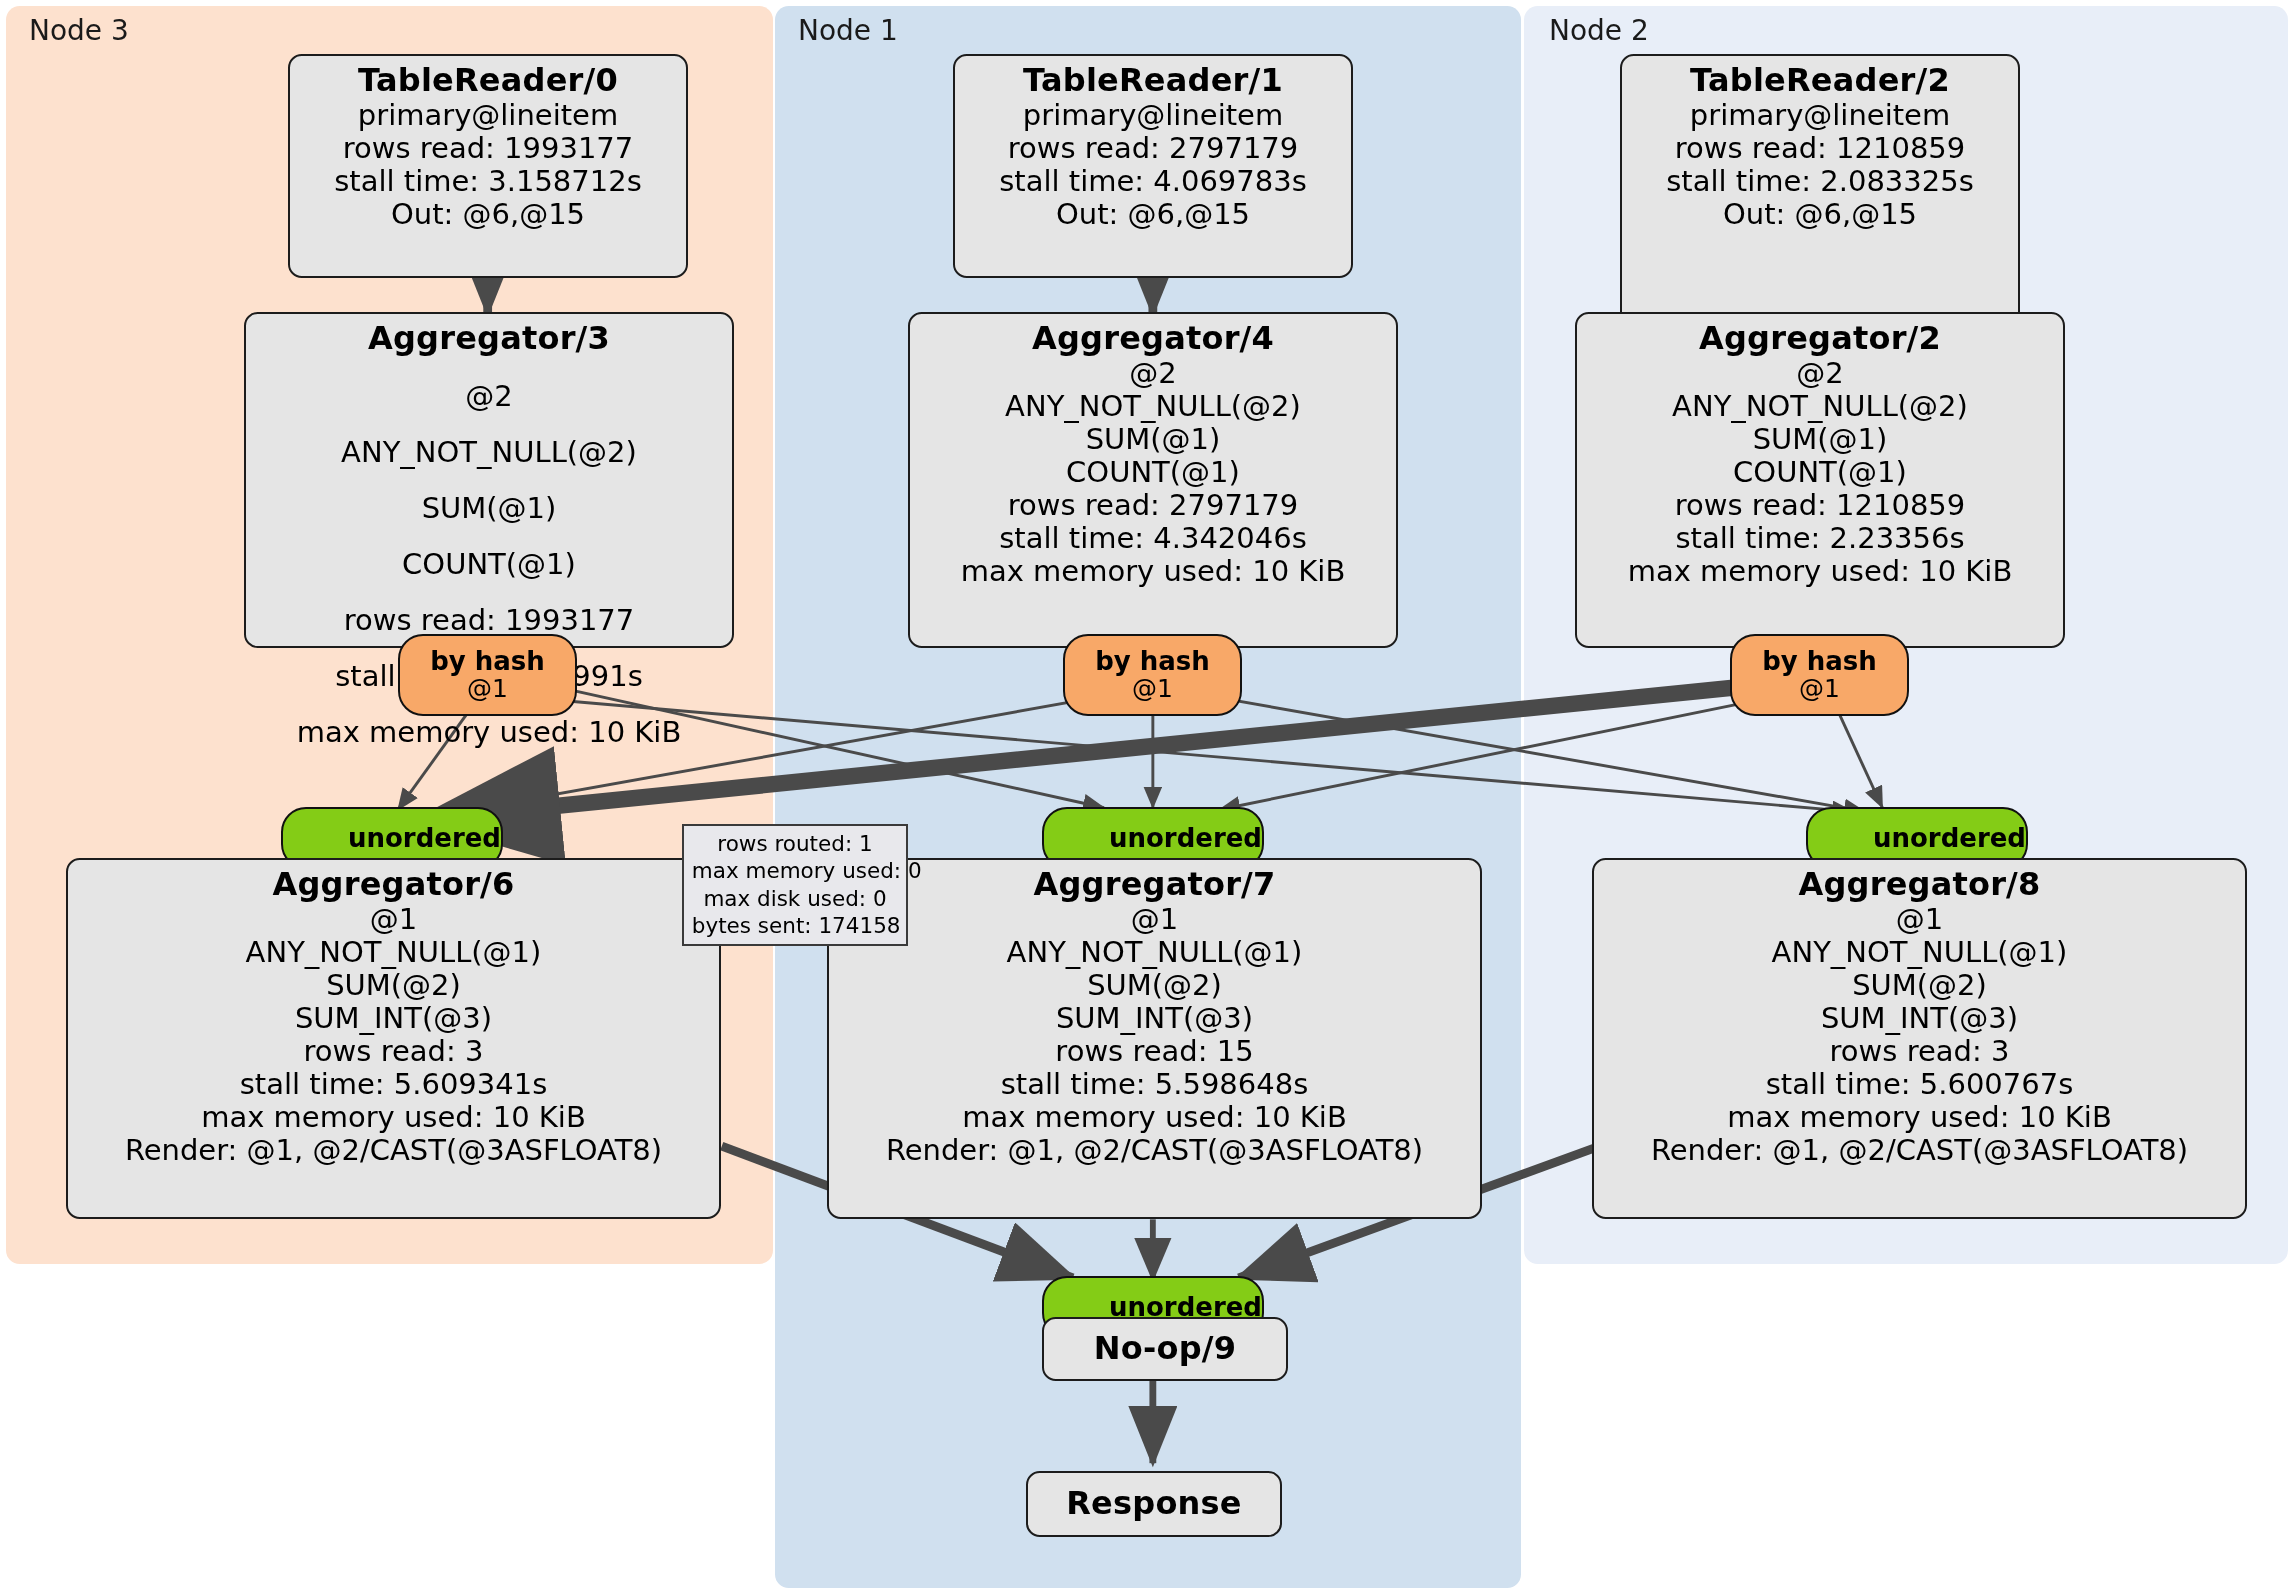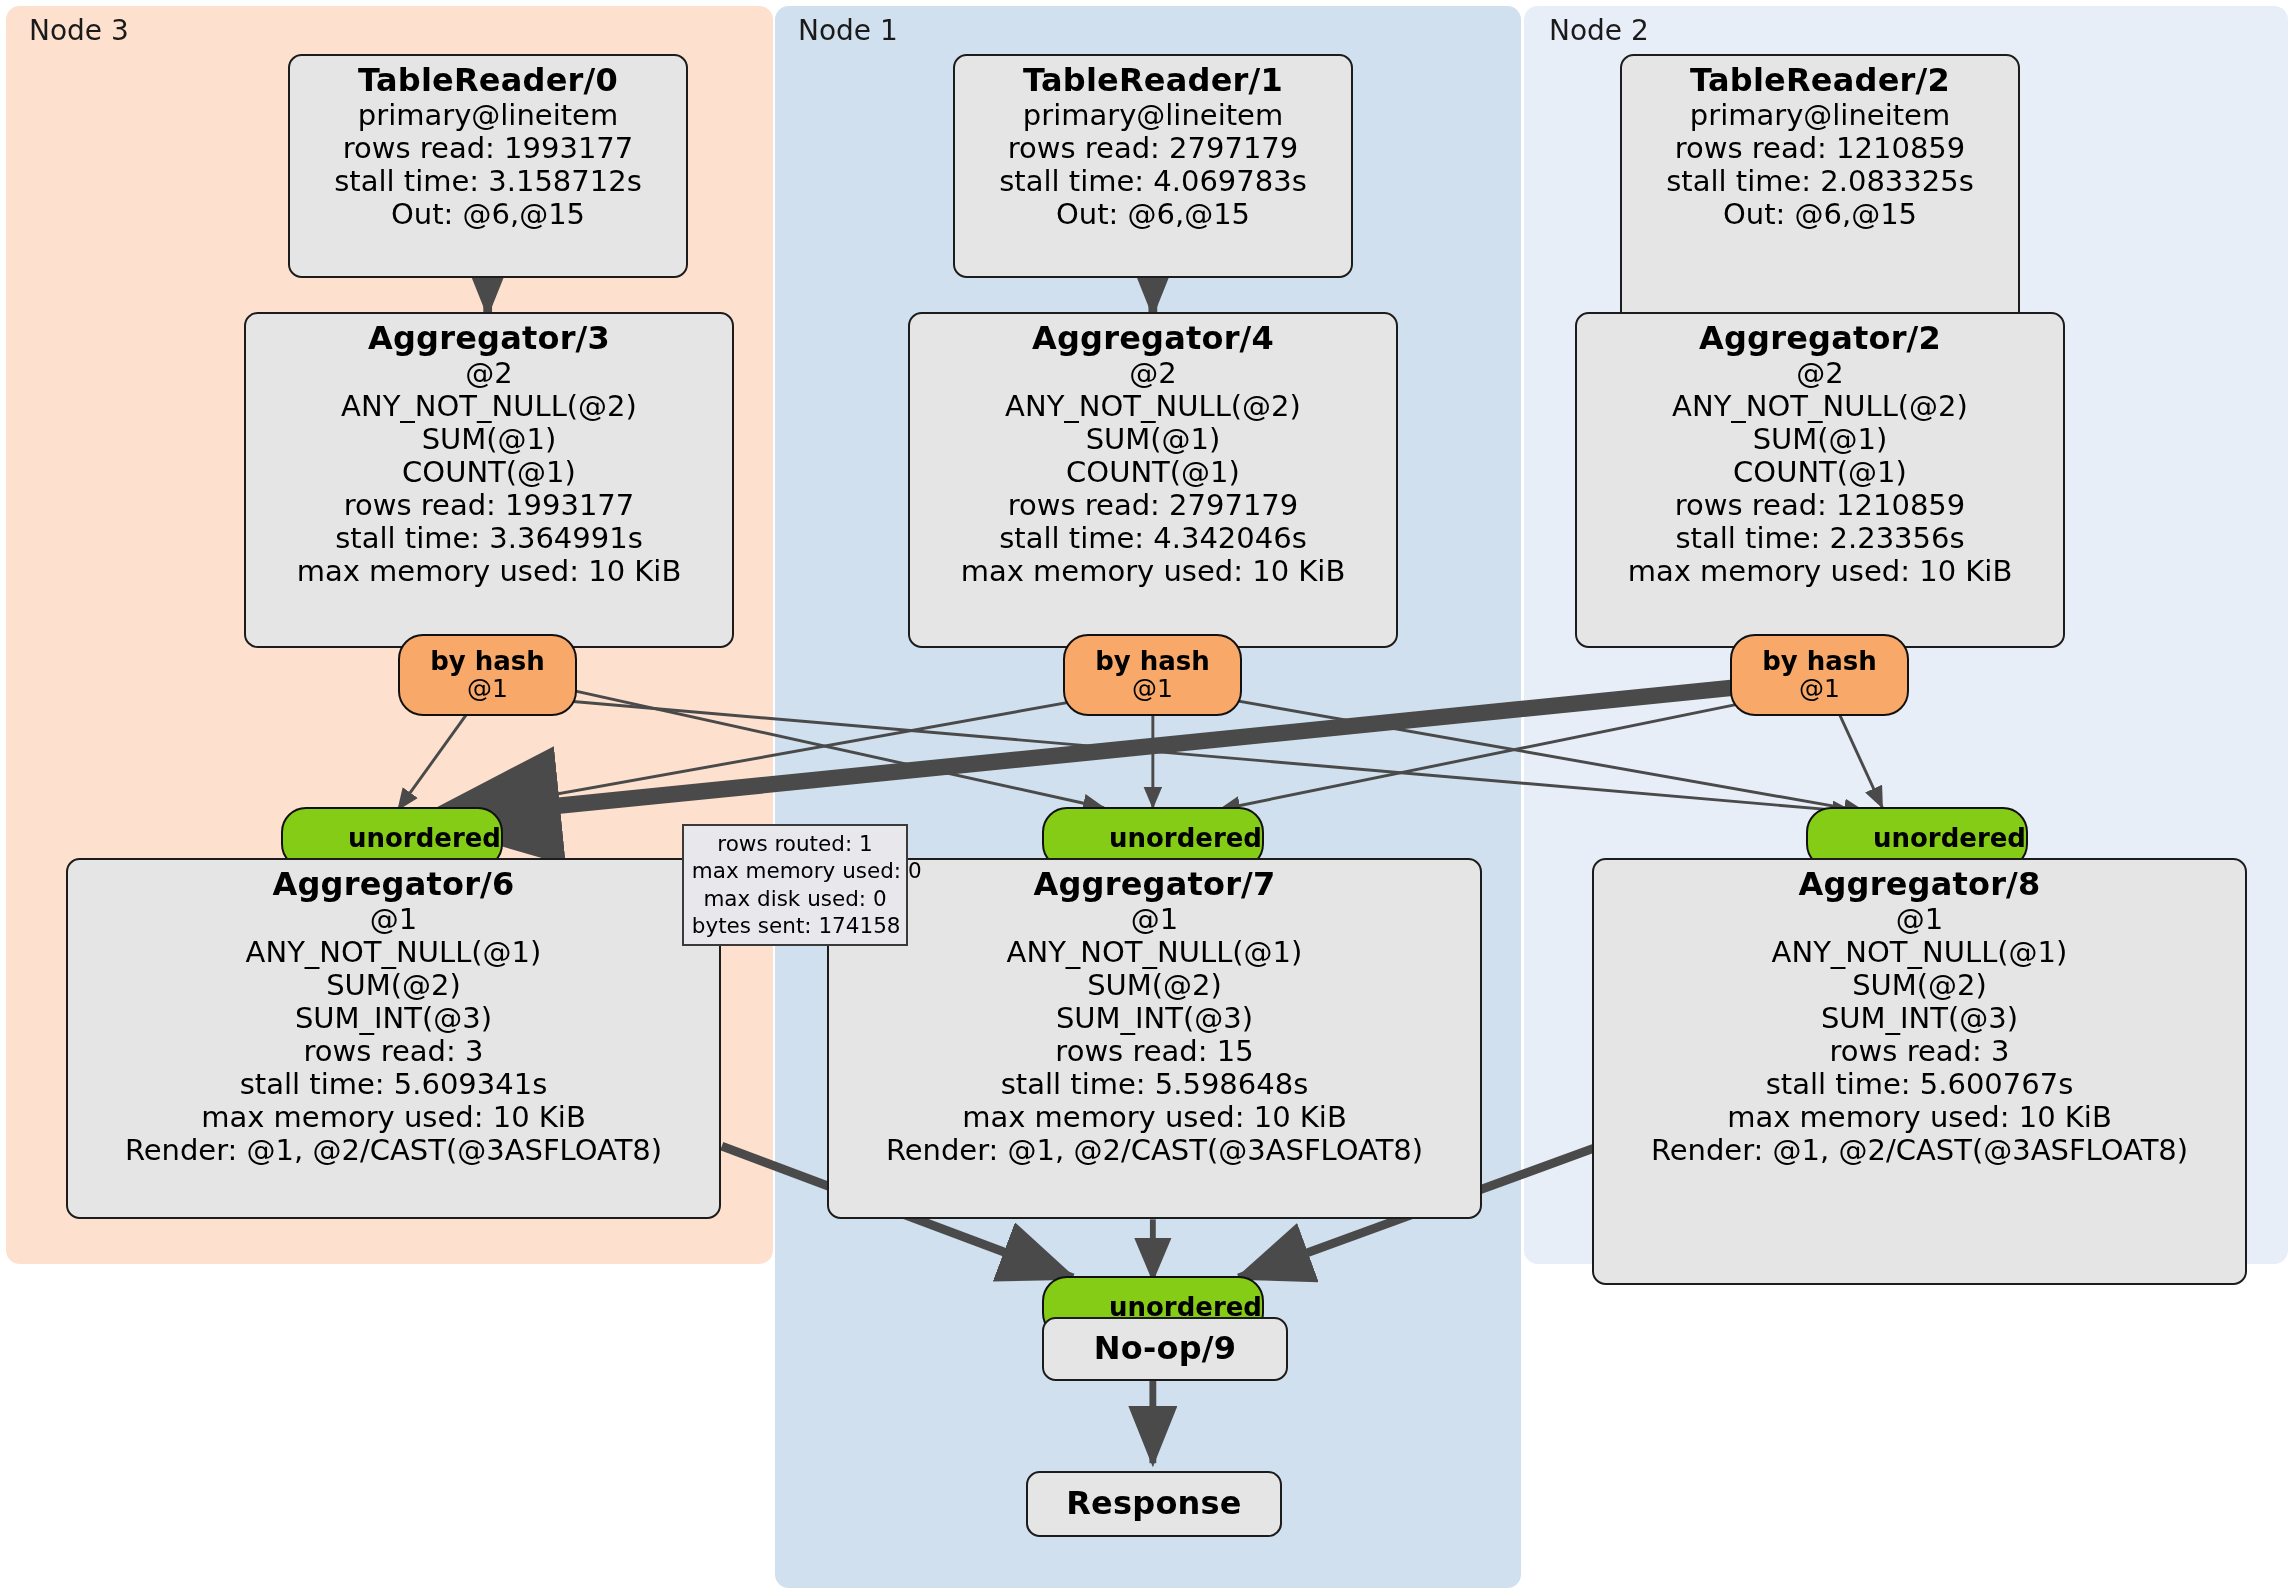--- a/index.html
+++ b/index.html
@@ -107,21 +107,21 @@
   </div>
 
   <div class="op" style="left:1620px;top:54px;width:400px;height:288px;">
     <div class="title">TableReader/2</div>
     <div class="ln">primary@lineitem</div>
     <div class="ln">rows read: 1210859</div>
     <div class="ln">stall time: 2.083325s</div>
     <div class="ln">Out: @6,@15</div>
   </div>
 
-  <div class="op" style="left:244px;top:312px;width:490px;height:336px;">
+  <div class="op" style="left:244px;top:312px;width:490px;height:336px;gap:23px;">
     <div class="title">Aggregator/3</div>
     <div class="ln">@2</div>
     <div class="ln">ANY_NOT_NULL(@2)</div>
     <div class="ln">SUM(@1)</div>
     <div class="ln">COUNT(@1)</div>
     <div class="ln">rows read: 1993177</div>
     <div class="ln">stall time: 3.364991s</div>
     <div class="ln">max memory used: 10 KiB</div>
   </div>
 
@@ -187,21 +187,21 @@
     <div class="ln">@1</div>
     <div class="ln">ANY_NOT_NULL(@1)</div>
     <div class="ln">SUM(@2)</div>
     <div class="ln">SUM_INT(@3)</div>
     <div class="ln">rows read: 15</div>
     <div class="ln">stall time: 5.598648s</div>
     <div class="ln">max memory used: 10 KiB</div>
     <div class="ln">Render: @1, @2/CAST(@3ASFLOAT8)</div>
   </div>
 
-  <div class="op" style="left:1592px;top:858px;width:655px;height:427px;">
+  <div class="op" style="left:1592px;top:858px;width:655px;height:361px;">
     <div class="title">Aggregator/8</div>
     <div class="ln">@1</div>
     <div class="ln">ANY_NOT_NULL(@1)</div>
     <div class="ln">SUM(@2)</div>
     <div class="ln">SUM_INT(@3)</div>
     <div class="ln">rows read: 3</div>
     <div class="ln">stall time: 5.600767s</div>
     <div class="ln">max memory used: 10 KiB</div>
     <div class="ln">Render: @1, @2/CAST(@3ASFLOAT8)</div>
   </div>

